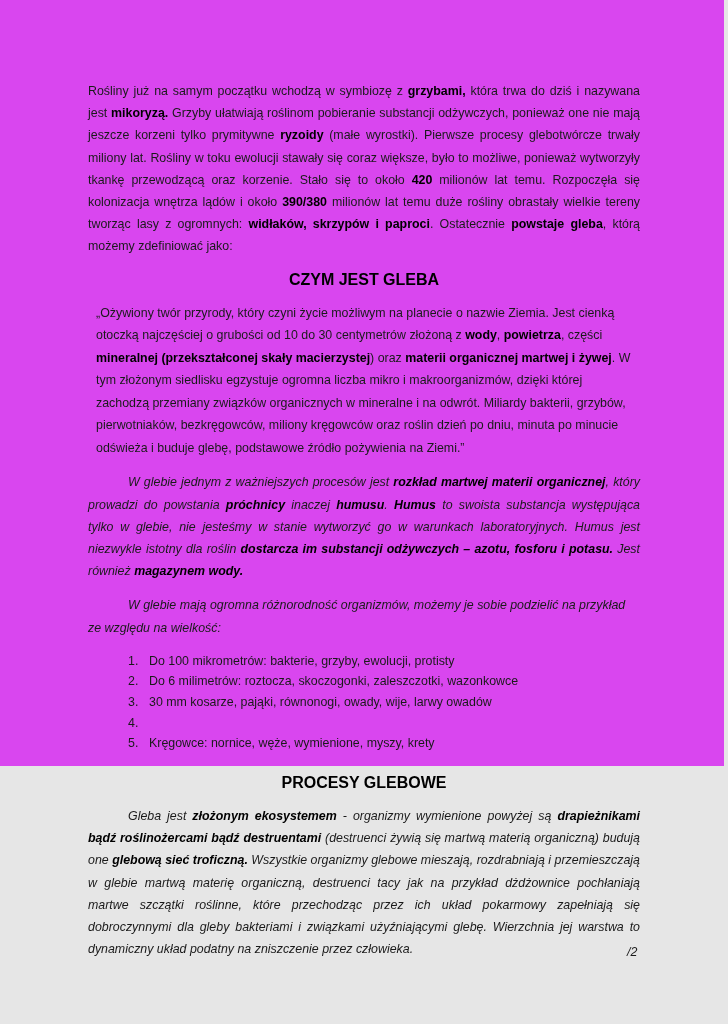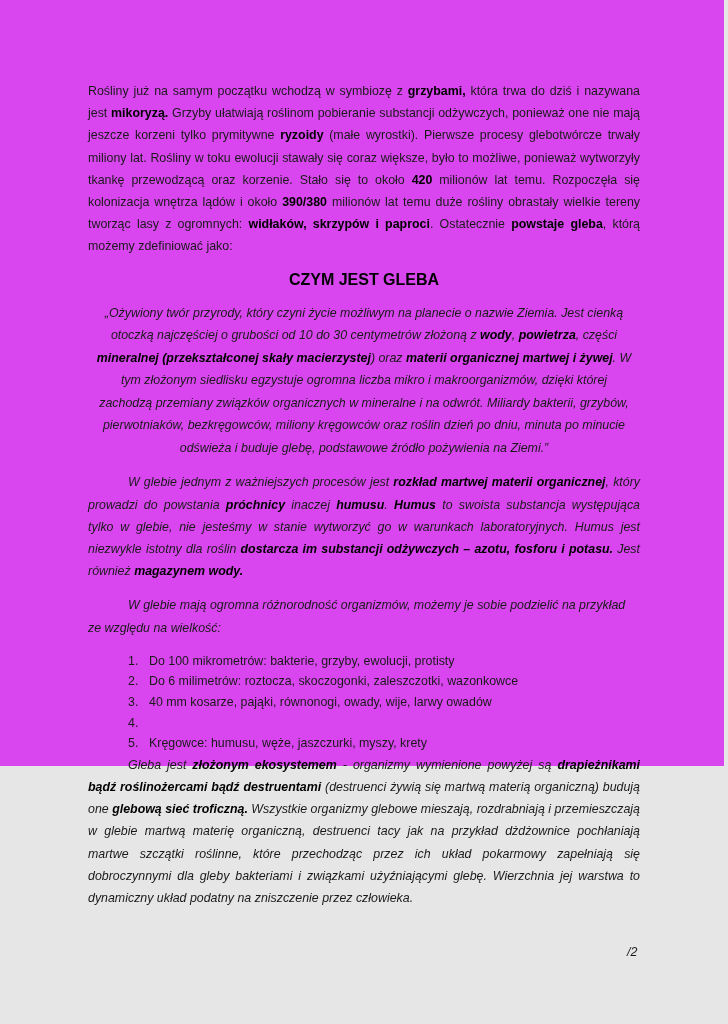--- a/index.html
+++ b/index.html
@@ -19,21 +19,21 @@
     font-size: 12.4px; line-height: 22.2px;
   }
   p { margin: 0; }
   b { font-weight: bold; color: #000; }
   .justify { text-align: justify; }
   .heading {
     text-align: center; font-weight: bold; font-size: 16px;
     margin-top: 11px; margin-bottom: 11px; color: #000;
   }
   .quote {
-    text-align: center; font-style: italic; padding: 0 8px;
+    padding: 0 8px;
     line-height: 22.5px;
   }
   .indent { text-indent: 40px; font-style: italic; }
   .para { margin-top: 12px; }
   ol.list {
     margin: 12px 0 0 0; padding-left: 0; list-style: none;
   }
   ol.list li { display: flex; line-height: 20.6px; padding-left: 40px; }
   ol.list li .num { width: 21px; flex: none; }
   .page-number {
@@ -61,29 +61,30 @@
       <li>
           <span class="num">1.</span>
           <span>Do 100 mikrometrów: bakterie, grzyby, ewolucji, protisty</span>
         </li>
       <li>
           <span class="num">2.</span>
           <span>Do 6 milimetrów: roztocza, skoczogonki, zaleszczotki, wazonkowce</span>
         </li>
       <li>
           <span class="num">3.</span>
-          <span>40 mm kosarze, pająki, równonogi, owady, wije, larwy owadów</span>
+          <span>30 mm kosarze, pająki, równonogi, owady, wije, larwy owadów</span>
         </li>
       <li>
           <span class="num">4.</span>
         </li>
       <li>
           <span class="num">5.</span>
-          <span>Kręgowce: humusu, węże, jaszczurki, myszy, krety</span>
+          <span>Kręgowce: nornice, węże, wymienione, myszy, krety</span>
         </li>
     </ol>
 
+    <p class="heading" style="margin-top:18px;">PROCESY GLEBOWE</p>
 
     <p class="justify indent"><span>Gleba jest </span><b>złożonym ekosystemem</b><span> - organizmy wymienione powyżej są </span><b>drapieżnikami bądź roślinożercami bądź destruentami</b><span> (destruenci żywią się martwą materią organiczną) budują one </span><b>glebową sieć troficzną.</b><span> Wszystkie organizmy glebowe mieszają, rozdrabniają i przemieszczają w glebie martwą materię organiczną, destruenci tacy jak na przykład dżdżownice pochłaniają martwe szczątki roślinne, które przechodząc przez ich układ pokarmowy zapełniają się dobroczynnymi dla gleby bakteriami i związkami użyźniającymi glebę. Wierzchnia jej warstwa to dynamiczny układ podatny na zniszczenie przez człowieka.</span></p>
   </div>
 
   <div class="page-number">/2</div>
 </div>
 
 </body></html>

